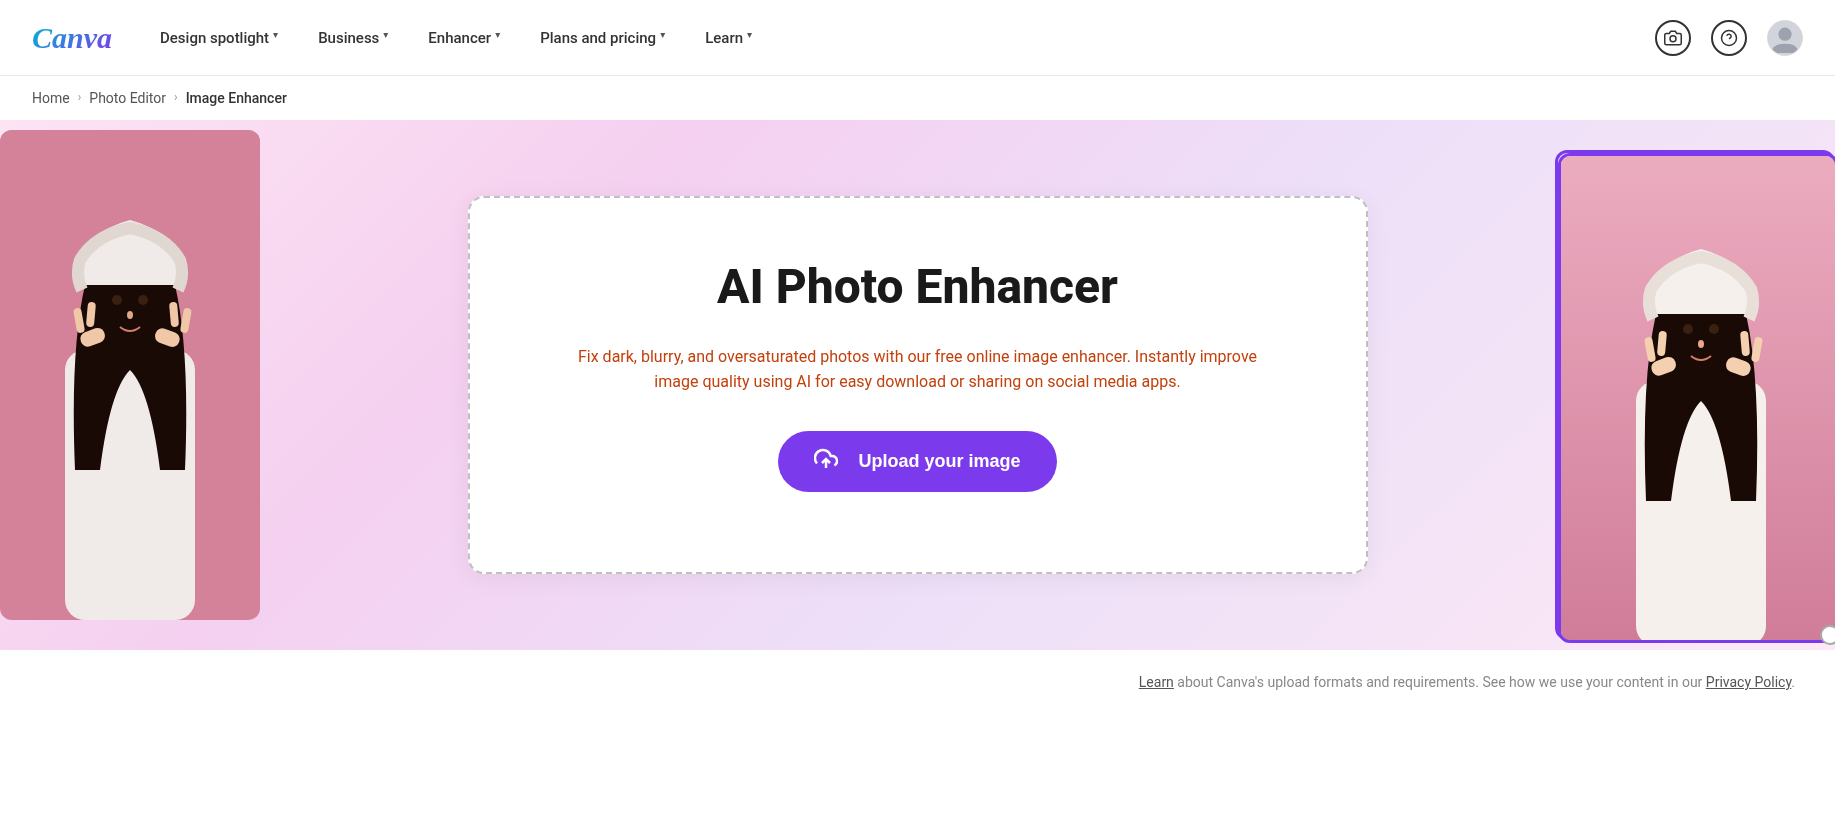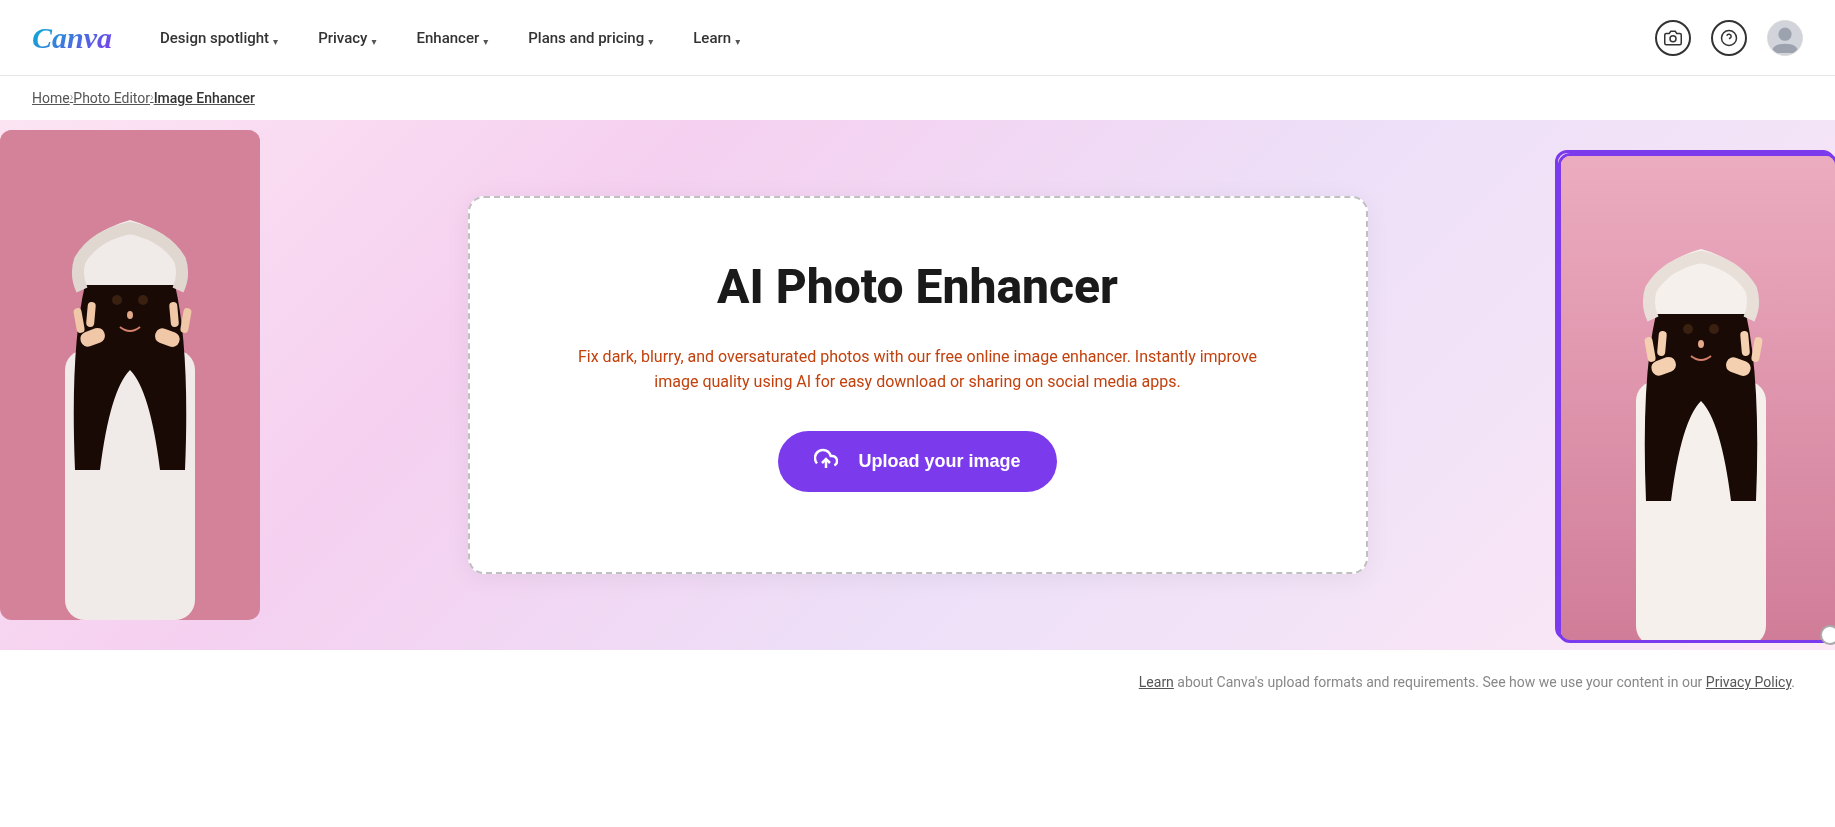--- a/index.html
+++ b/index.html
@@ -8,33 +8,33 @@
     
     .navbar {
       display: flex; align-items: center;
       padding: 0 32px; height: 76px;
       border-bottom: 1px solid #e8e8e8;
       position: relative; z-index: 10; background: #fff;
     }
     .navbar-logo { margin-right: 32px; }
     .nav-links { display: flex; align-items: center; gap: 8px; }
     .nav-item {
-      display: flex; align-items: flex-end; gap: 4px;
+      display: flex; align-items: flex-start; gap: 4px;
       padding: 8px 16px; border-radius: 6px;
       font-size: 15px; color: #333; cursor: pointer;
       font-weight: 500;
     }
     .chevron { font-size: 10px; color: #555; }
     .nav-right { margin-left: auto; display: flex; align-items: center; gap: 20px; }
     .nav-avatar { width: 36px; height: 36px; border-radius: 50%; background: #ccc; cursor: pointer; overflow: hidden; display: flex; align-items: center; justify-content: center; border: 1px solid #ddd; }
 
     
     .breadcrumb {
-      display: flex; 
-      padding: 14px 32px; font-size: 14px; color: #555; text-decoration: underline;
+      display: flex; gap: 8px;
+      padding: 14px 32px; font-size: 14px; color: #555;
     }
     .breadcrumb-item { color: #555; cursor: pointer; }
     .breadcrumb-sep { color: #999; font-size: 12px; }
     .breadcrumb-current { color: #333; font-weight: 500; }
 
     
     .hero {
       position: relative;
       background: linear-gradient(135deg, #fce4f3 0%, #f5d0f0 30%, #ede0f8 60%, #fde8f5 100%);
       min-height: 530px;
@@ -149,21 +149,21 @@
   <div class="navbar-logo">
     <span class="canva-logo">Canva</span>
   </div>
 
   <div class="nav-links">
     <div class="nav-item">
       <span>Design spotlight</span>
       <span class="chevron">▾</span>
     </div>
     <div class="nav-item">
-      <span>Privacy</span>
+      <span>Business</span>
       <span class="chevron">▾</span>
     </div>
     <div class="nav-item">
       <span>Enhancer</span>
       <span class="chevron">▾</span>
     </div>
     <div class="nav-item">
       <span>Plans and pricing</span>
       <span class="chevron">▾</span>
     </div>

